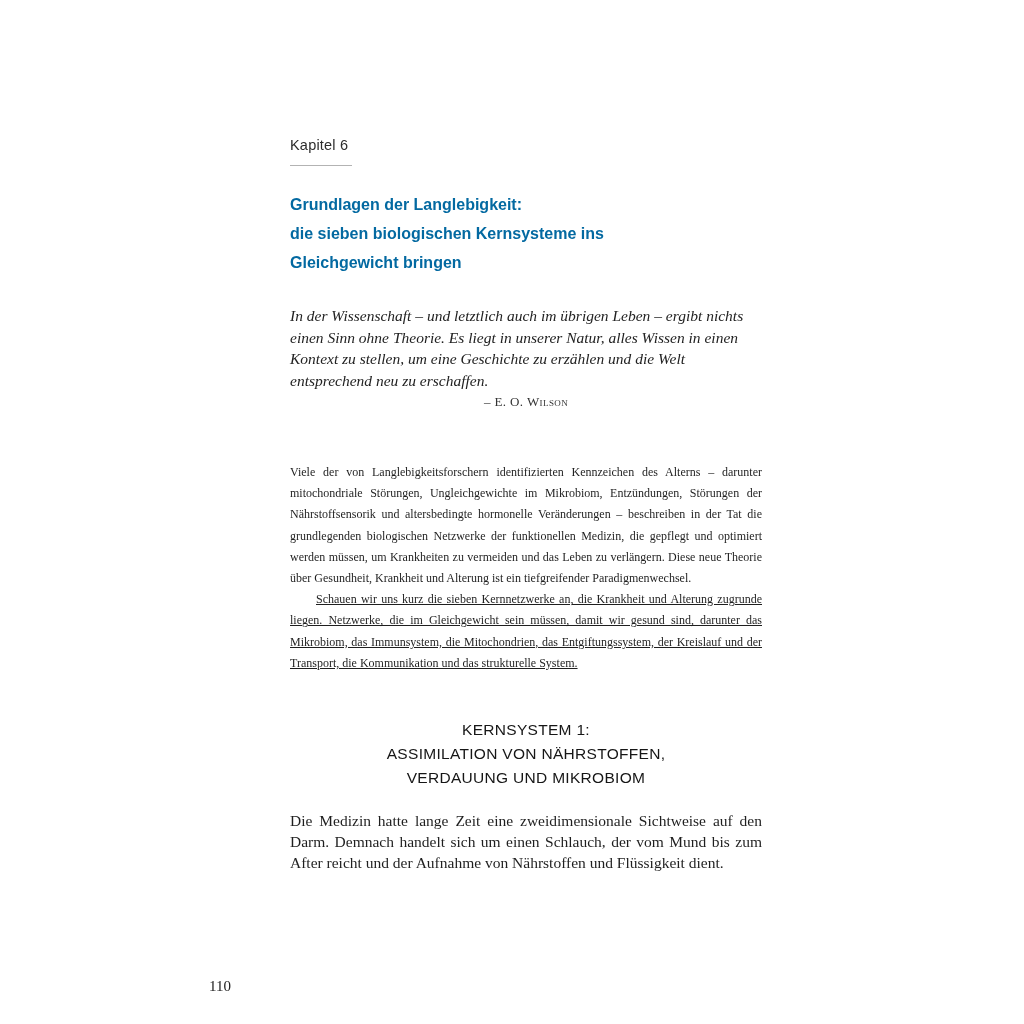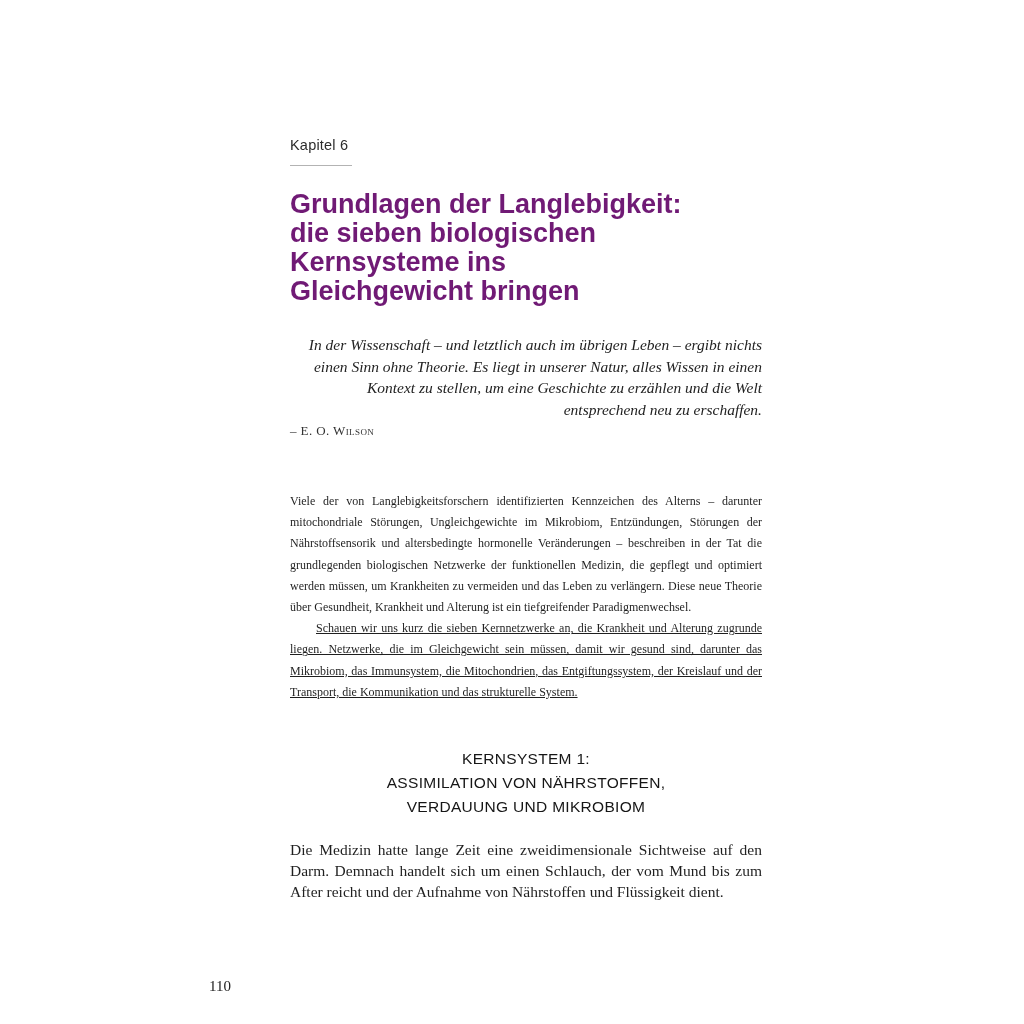--- a/index.html
+++ b/index.html
@@ -31,37 +31,37 @@
   }
   .chapter-rule {
     margin-top: 12px;
     width: 62px;
     border: 0;
     border-top: 1px solid #b3b3b3;
   }
   .chapter-title {
     margin-top: 24px;
     font-family: "Liberation Sans", sans-serif;
-    font-size: 27px;
+    font-size: 16px;
     font-weight: 700;
     line-height: 29px;
-    color: #701a75;
+    color: #0369a1;
     white-space: pre-line;
   }
   .epigraph {
     margin-top: 28px;
     font-style: italic;
     font-size: 15.5px;
     line-height: 21.5px;
-    text-align: right;
+    text-align: left;
     color: #222222;
   }
   .epigraph-attribution {
     margin-top: 3px;
-    text-align: left;
+    text-align: center;
     font-size: 13px;
     font-variant: small-caps;
     letter-spacing: 0.4px;
     color: #333333;
   }
   .body-text {
     margin-top: 52px;
     font-size: 12px;
     line-height: 21.2px;
     text-align: justify;

